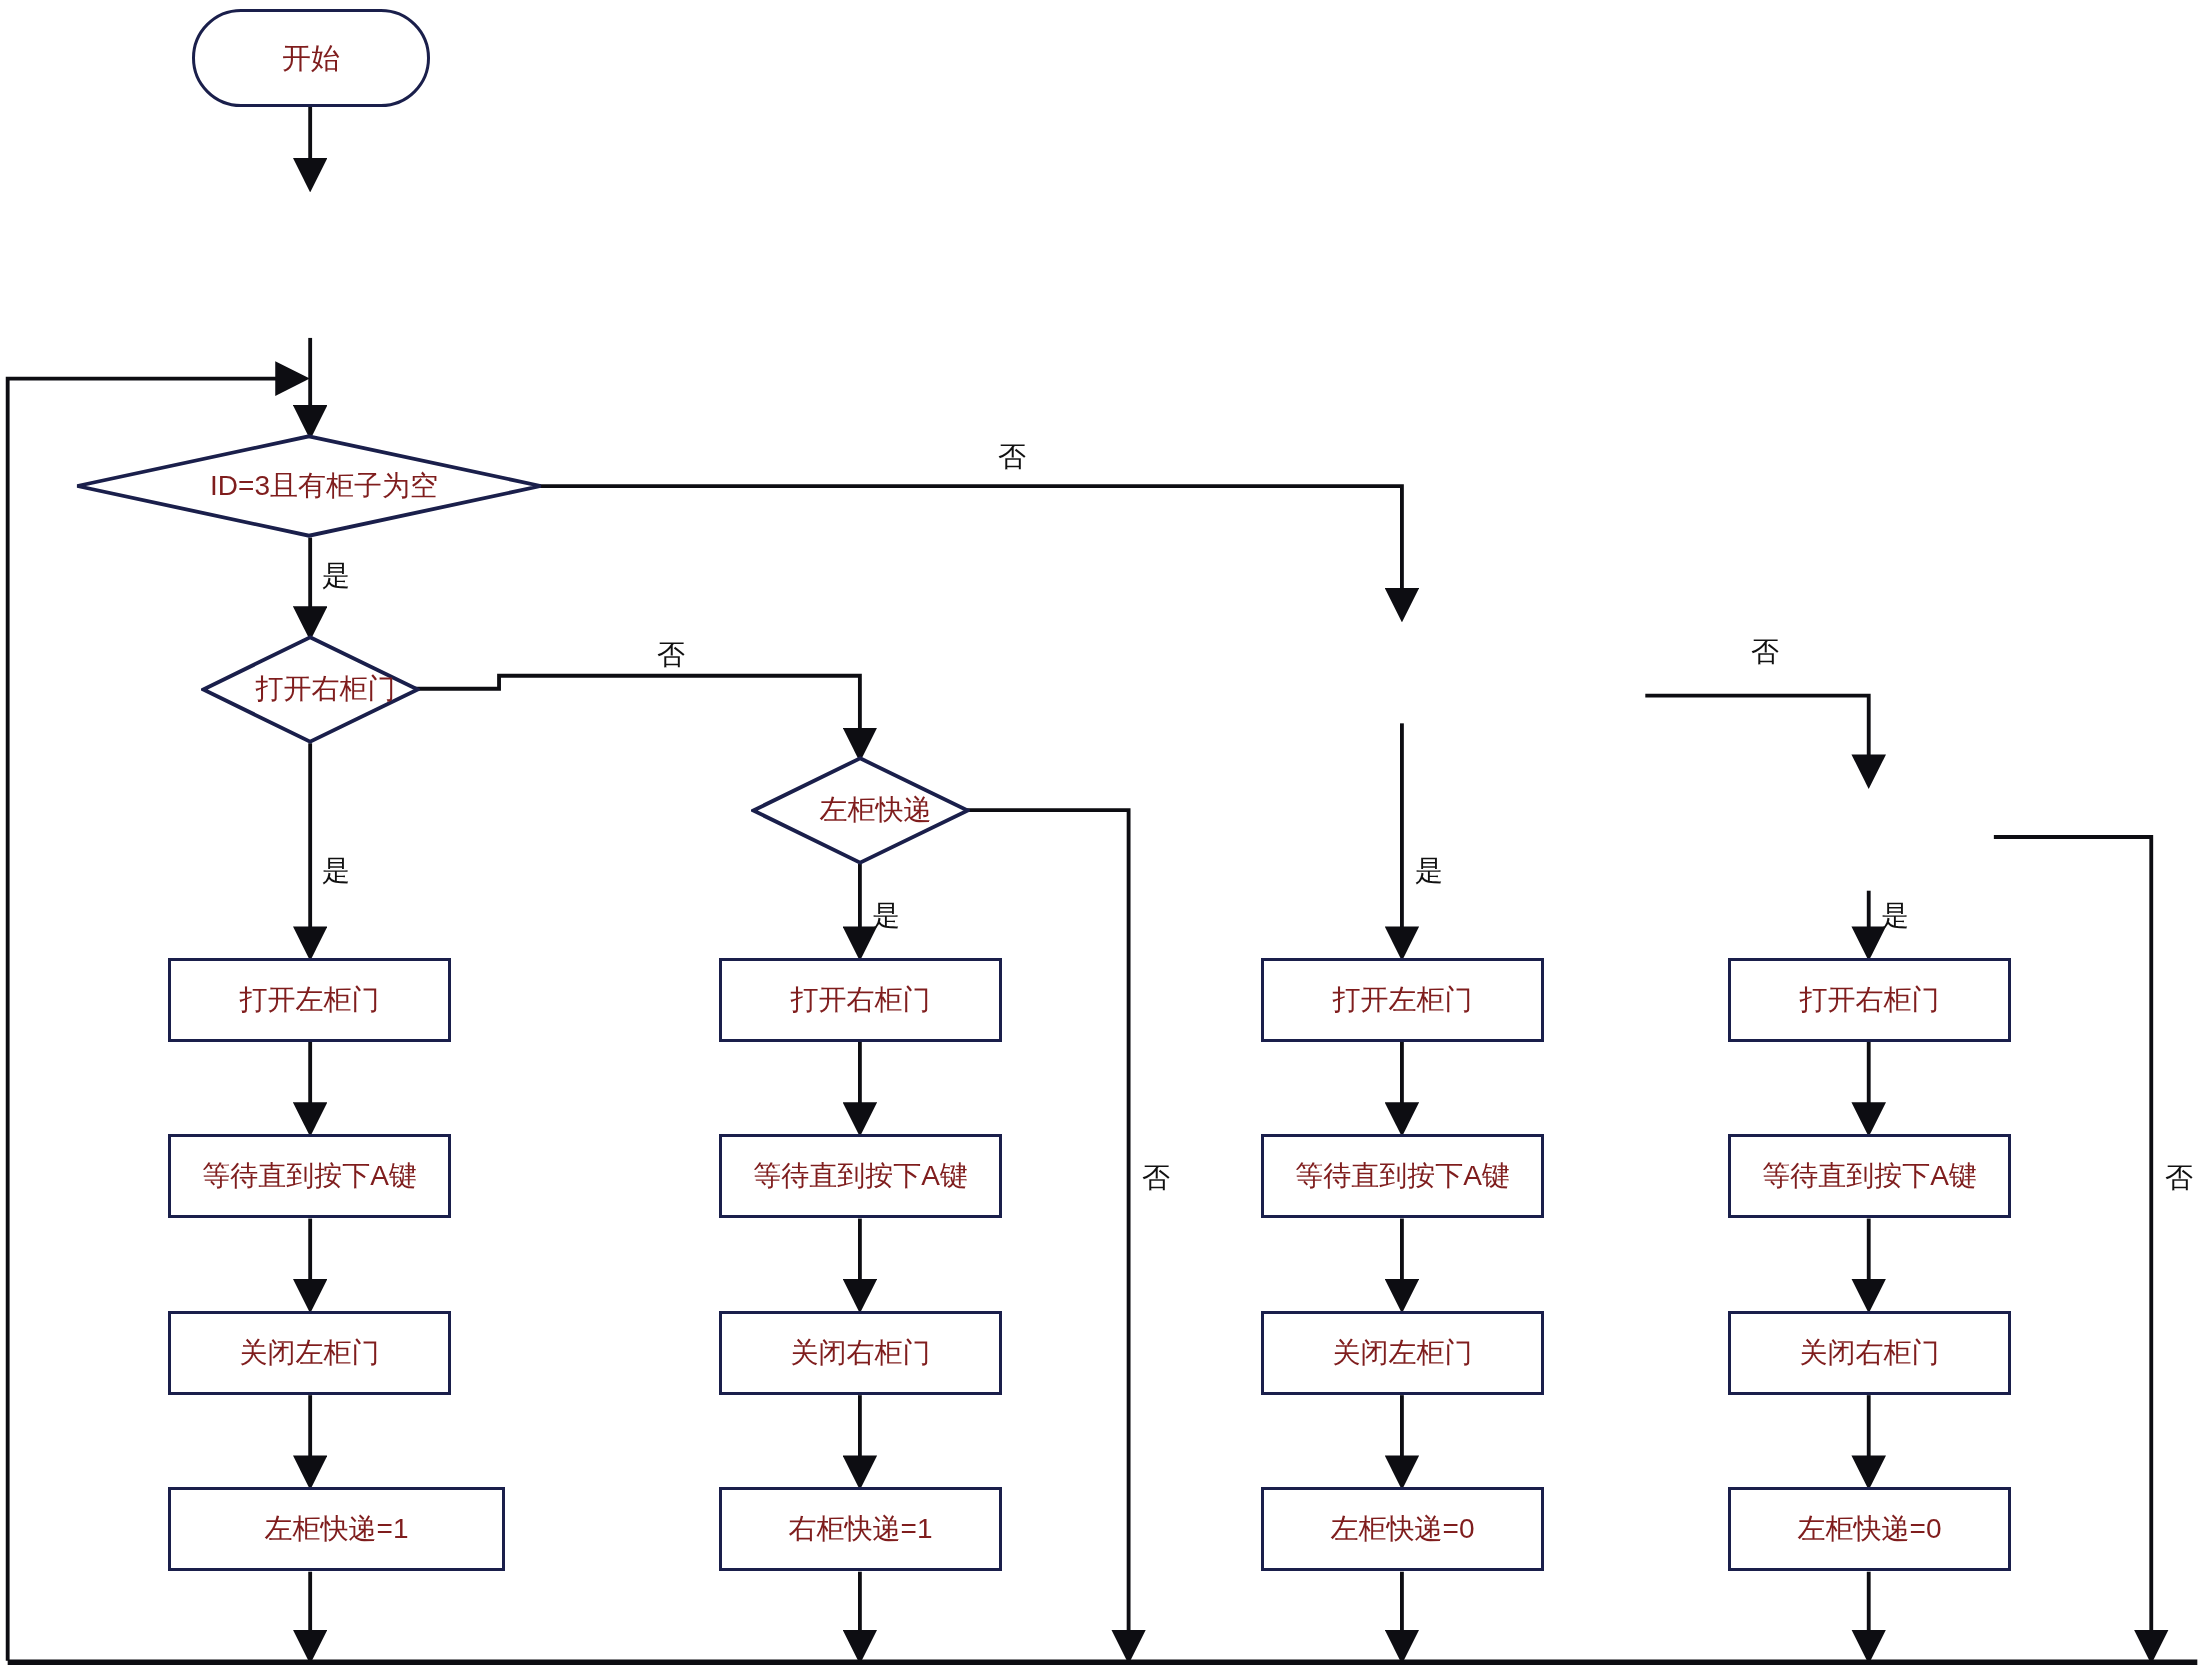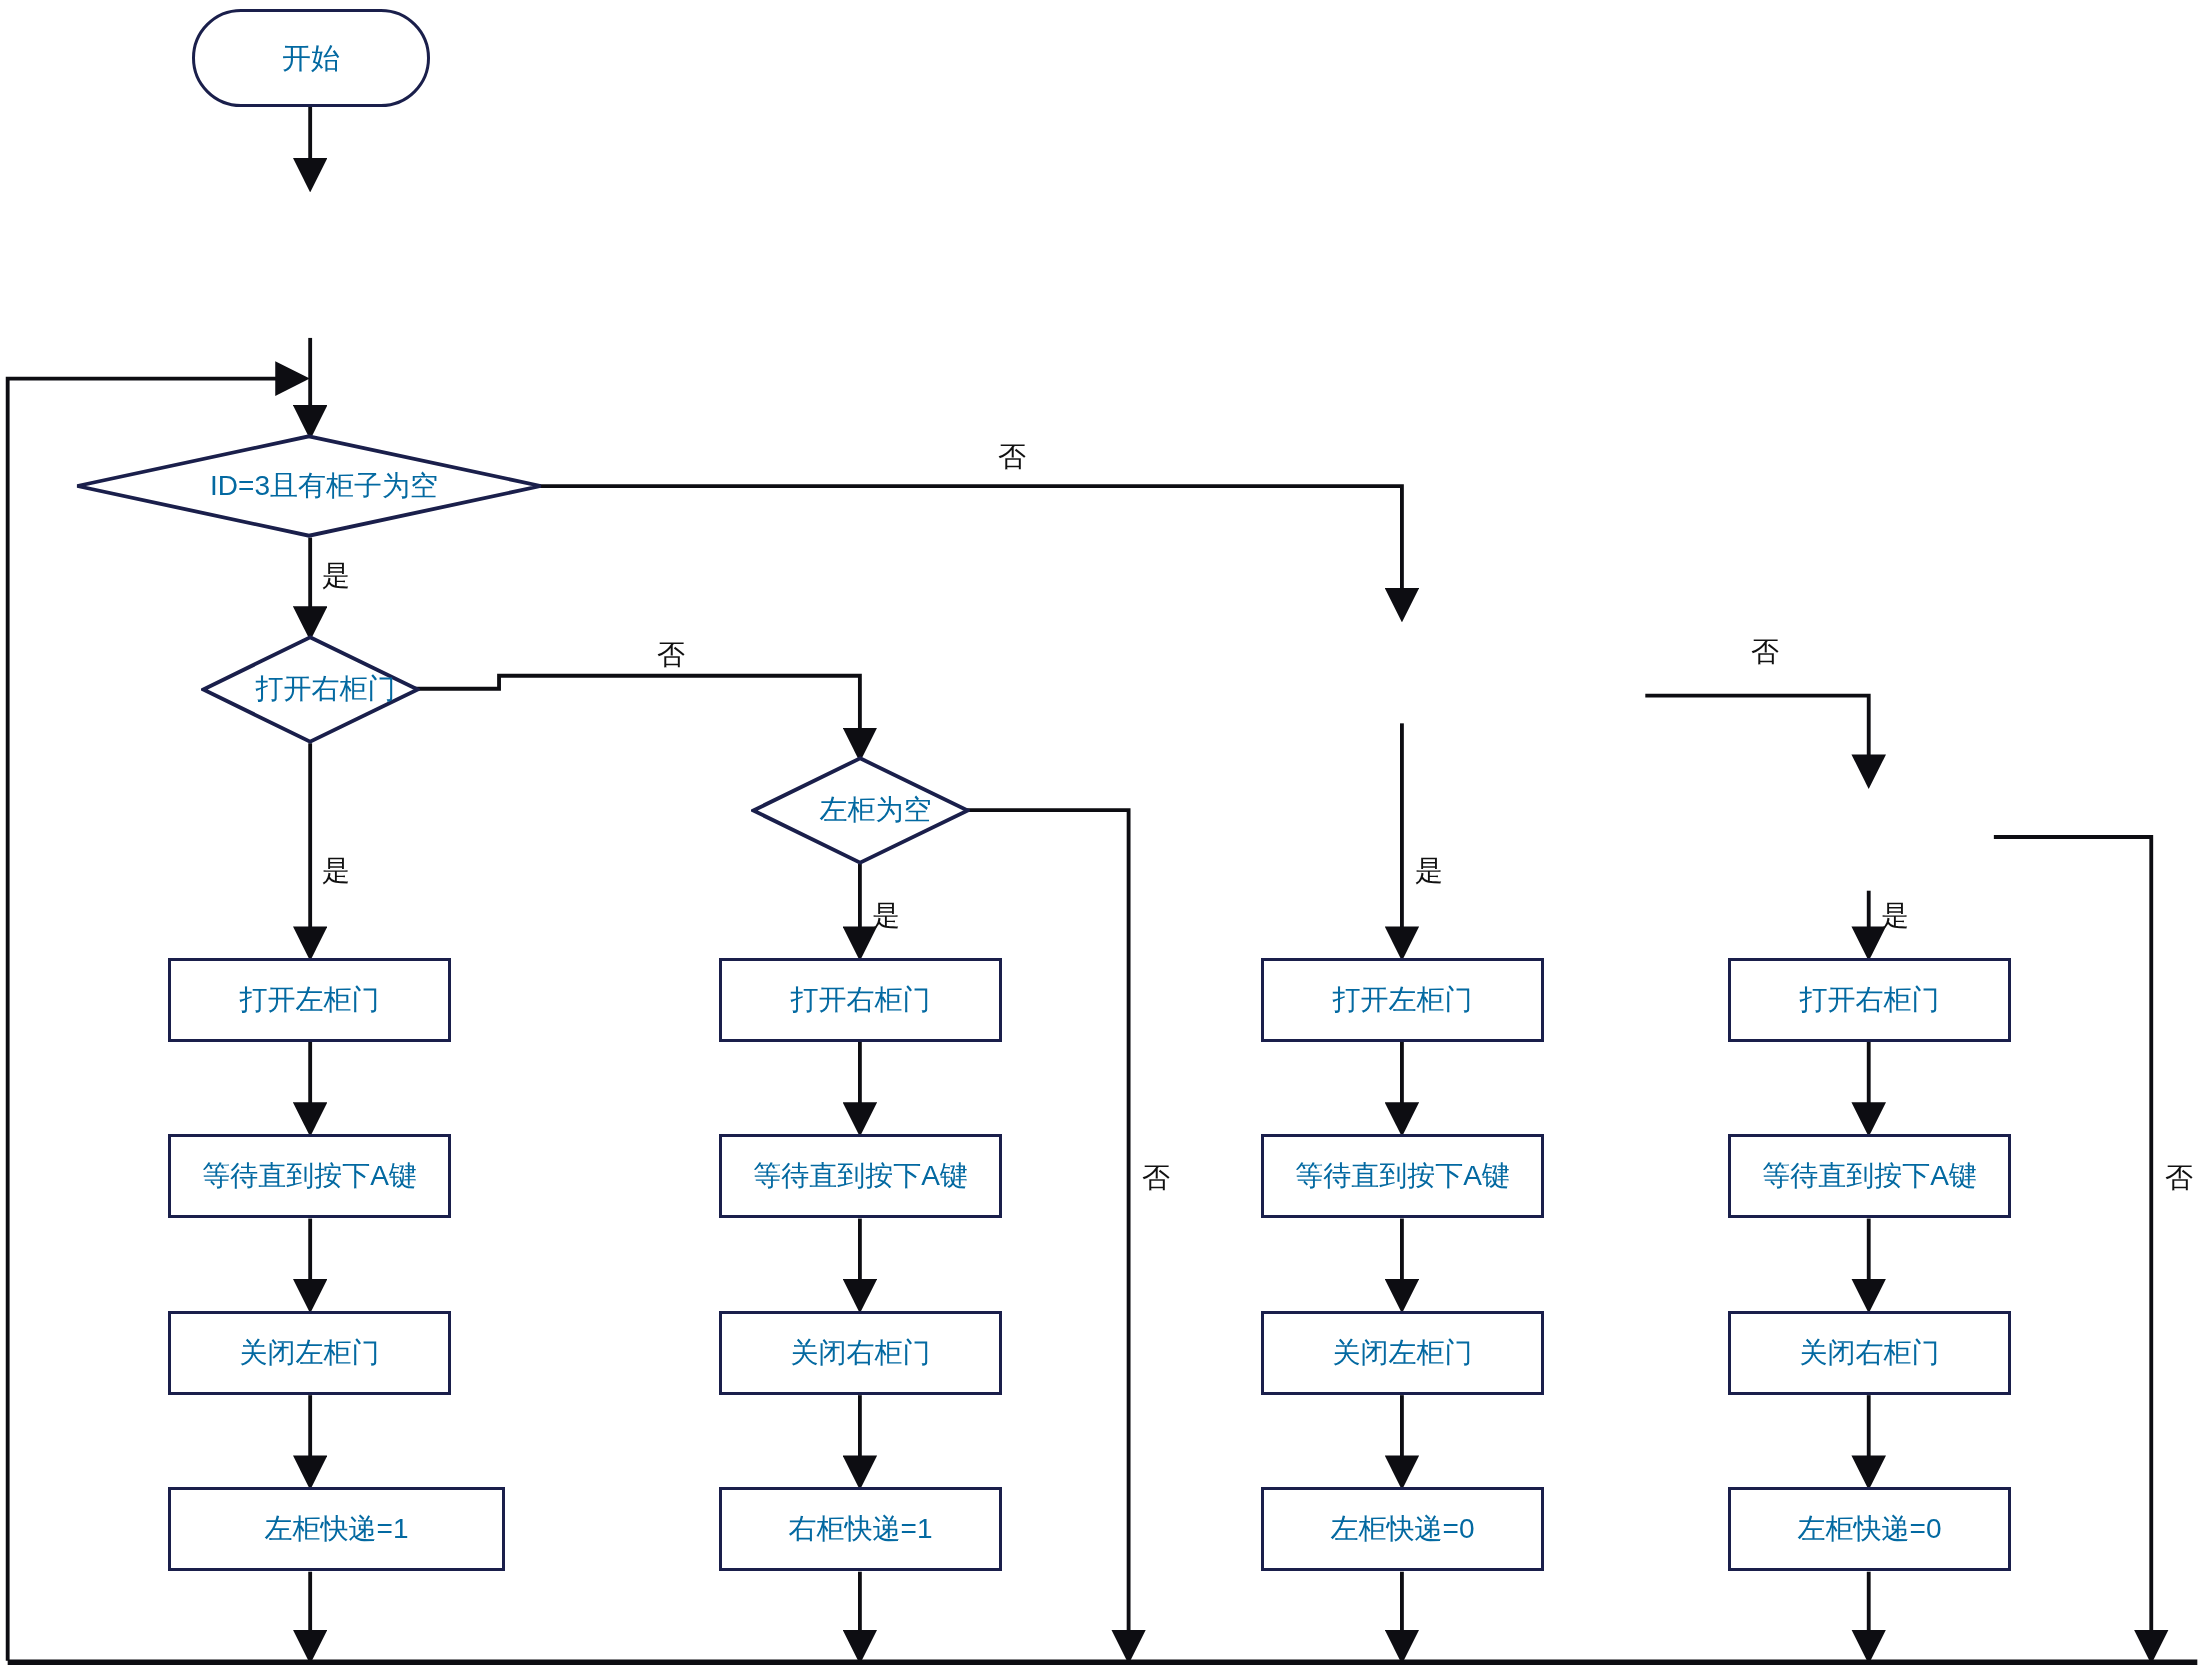--- a/index.html
+++ b/index.html
@@ -26,21 +26,21 @@
     height: 1677px;
   }
   
   .node {
     position: absolute;
     box-sizing: border-box;
     display: flex;
     align-items: center;
     justify-content: center;
     text-align: center;
-    color: #0369a1;
+    color: #7f1d1d;
     background: #ffffff;
     z-index: 5;
   }
   .node .txt {
     display: block;
     line-height: 1.15;
     white-space: nowrap;
   }
   .node.terminal {
     border: 3.8px solid #1a1f4b;
@@ -157,21 +157,21 @@
     <svg class="dia" viewBox="0 0 285 142" preserveAspectRatio="none">
       <polygon points="142,3 282,71 142,139 3,71" fill="#ffffff" stroke="#1a1f4b" stroke-width="5"></polygon>
     </svg>
     <span class="txt">打开右柜门</span>
   </div>
 
   <div class="node decision" style="left:751px; top:756px; width:219px; height:109px;">
     <svg class="dia" viewBox="0 0 285 142" preserveAspectRatio="none">
       <polygon points="142,3 282,71 142,139 3,71" fill="#ffffff" stroke="#1a1f4b" stroke-width="5"></polygon>
     </svg>
-    <span class="txt">左柜为空</span>
+    <span class="txt">左柜快递</span>
   </div>
 
 
 
   <div class="node process" style="left:168px; top:958px; width:283px; height:84px;">
     <span class="txt">打开左柜门</span>
   </div>
   <div class="node process" style="left:168px; top:1134px; width:283px; height:84px;">
     <span class="txt">等待直到按下A键</span>
   </div>

